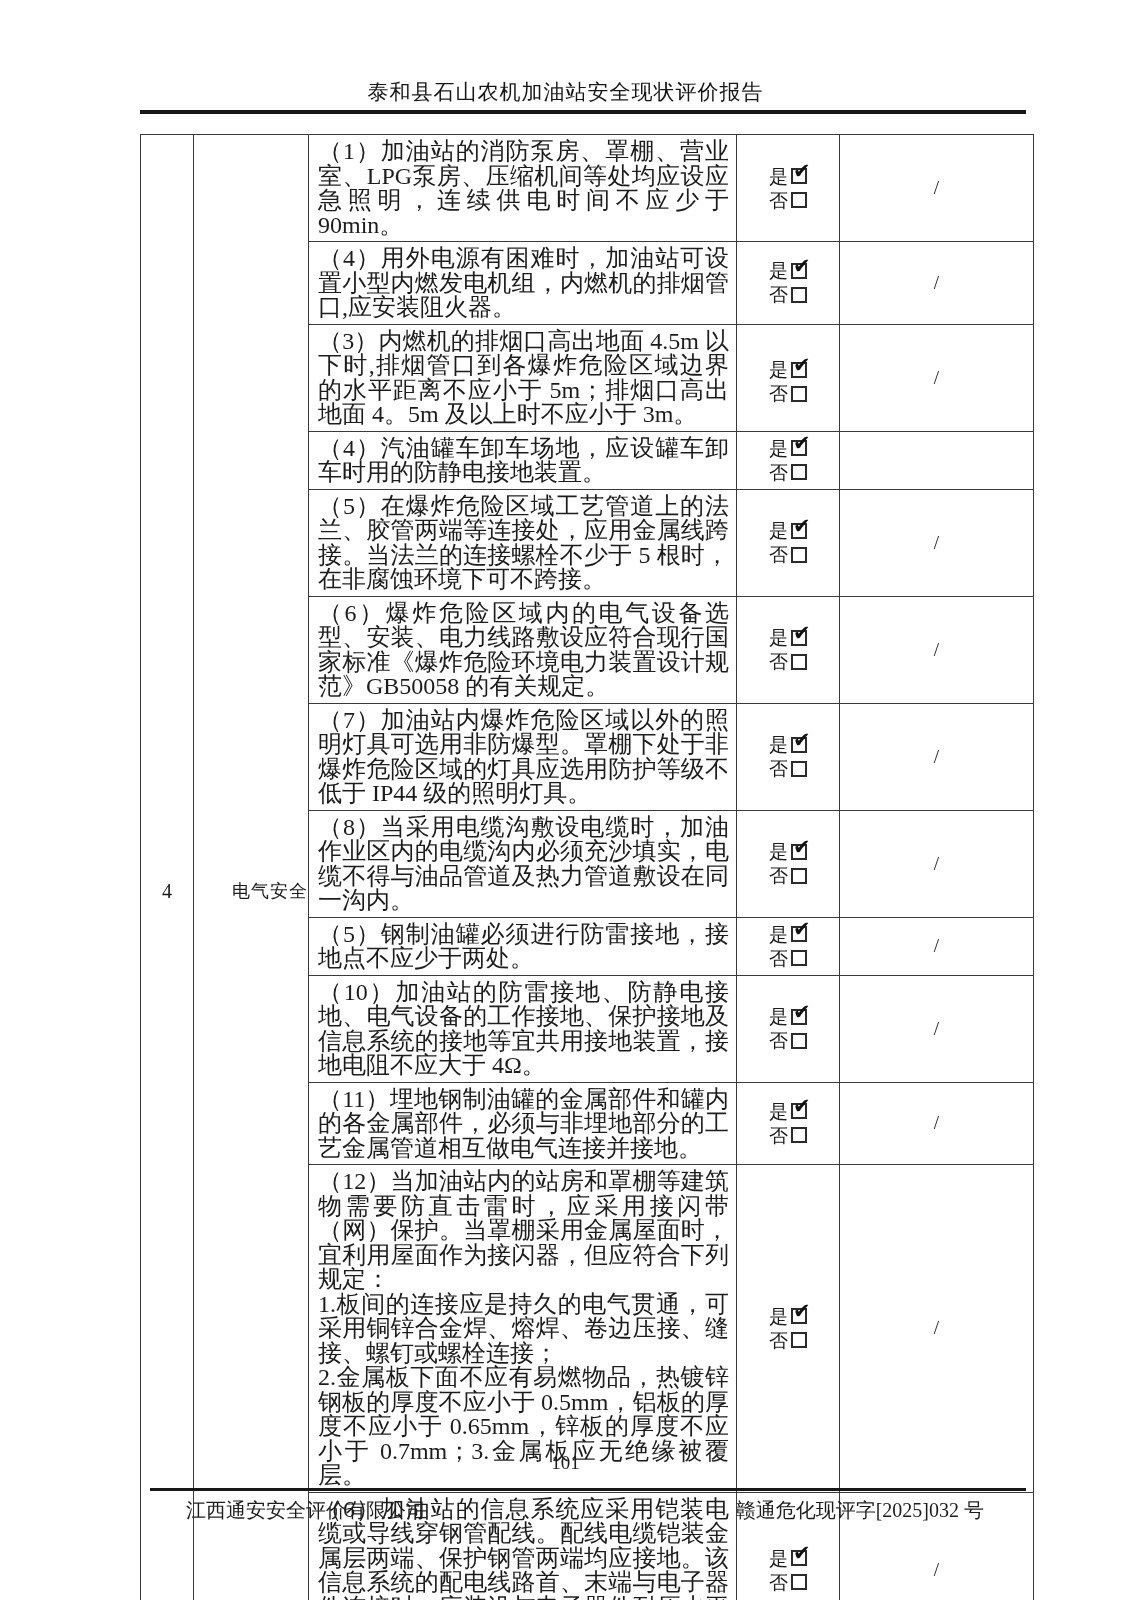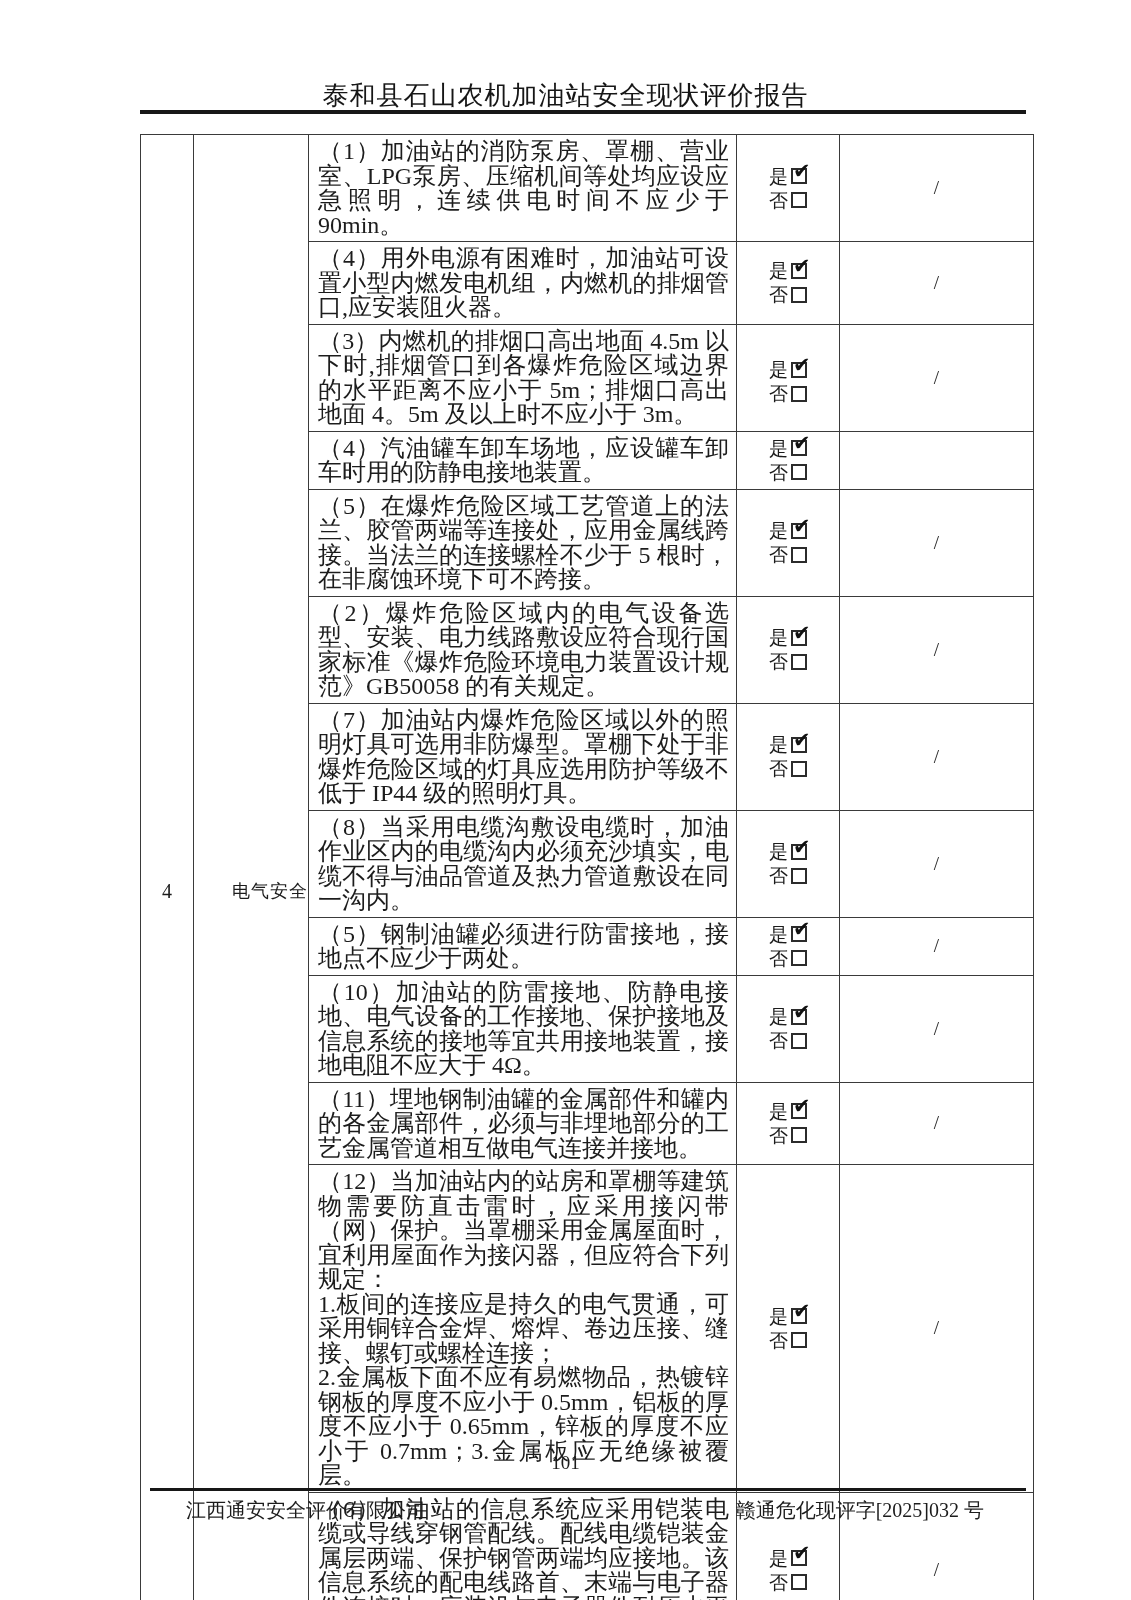--- a/index.html
+++ b/index.html
@@ -4,21 +4,21 @@
 <style>
   * { box-sizing: border-box; margin: 0; padding: 0; }
   html, body { background: #ffffff; }
   body {
     width: 1131px; height: 1600px; position: relative;
     font-family: "Liberation Serif", "DejaVu Serif", serif;
     color: #1c1c1c;
   }
   .title {
     position: absolute; top: 78px; left: 0; width: 1131px;
-    text-align: center; font-size: 26px; letter-spacing: 1px; color: #161616;
+    text-align: center; font-size: 21px; letter-spacing: 1px; color: #161616;
   }
   .header-rule {
     position: absolute; top: 110px; left: 140px; width: 886px; height: 4px;
     background: #171717;
   }
   table.doc {
     position: absolute; top: 134px; left: 140px; width: 893px;
     border-collapse: collapse; table-layout: fixed;
   }
   table.doc td { border: 1px solid #3a3a3a; vertical-align: middle; }
@@ -149,21 +149,21 @@
             </span>
         <span class="cb-row">
               <span class="cb-label">否</span>
               <span class="box"></span>
             </span>
       </div>
     </td>
     <td class="c-rem">/</td>
   </tr>
   <tr>
-    <td class="c-text">（2）爆炸危险区域内的电气设备选型、安装、电力线路敷设应符合现行国家标准《爆炸危险环境电力装置设计规范》GB50058 的有关规定。</td>
+    <td class="c-text">（6）爆炸危险区域内的电气设备选型、安装、电力线路敷设应符合现行国家标准《爆炸危险环境电力装置设计规范》GB50058 的有关规定。</td>
     <td class="c-yn">
       <div class="cb">
         <span class="cb-row">
               <span class="cb-label">是</span>
               <span class="box">
                 <span class="check">✔</span>
               </span>
             </span>
         <span class="cb-row">
               <span class="cb-label">否</span>

